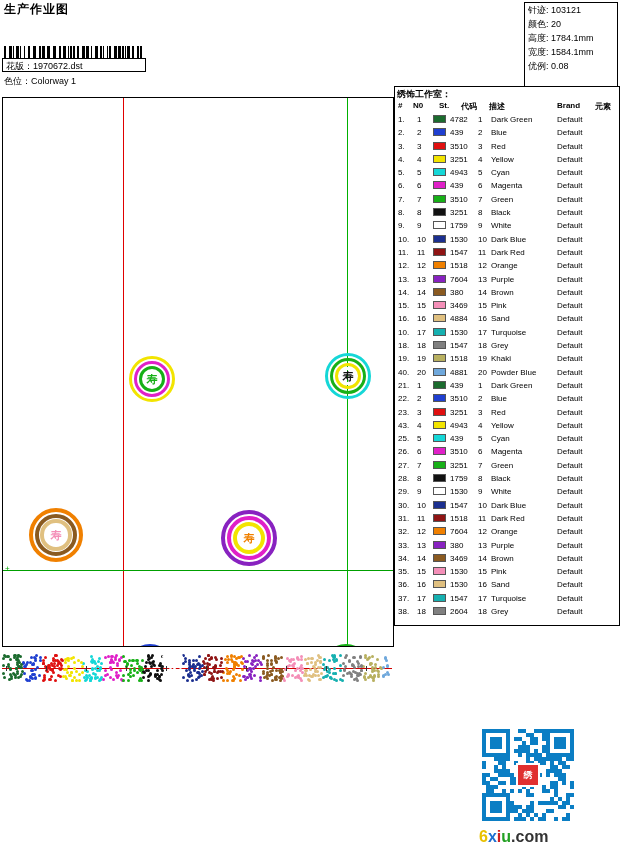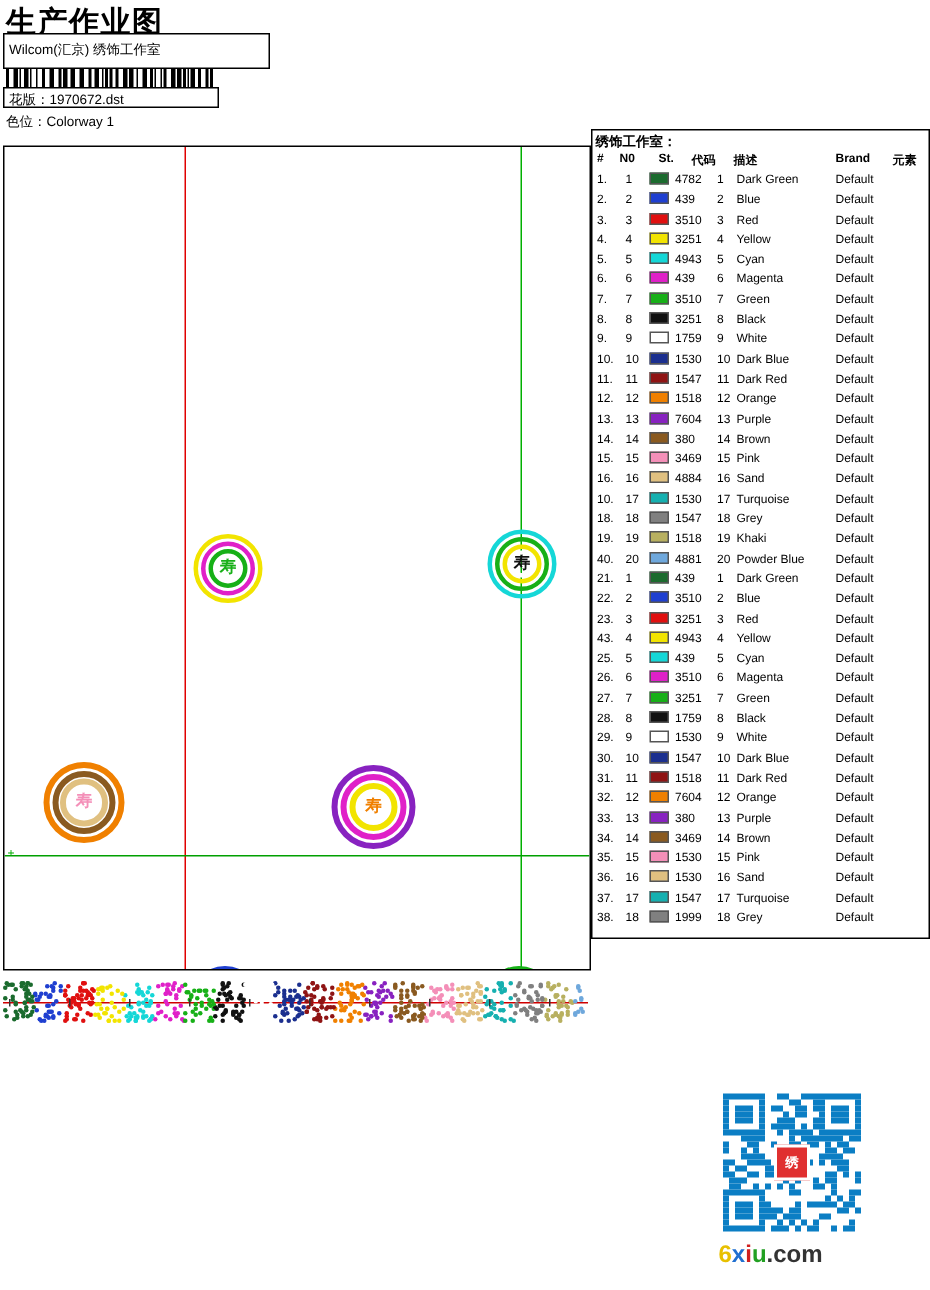--- a/index.html
+++ b/index.html
@@ -10,21 +10,21 @@
     font-size:9px;
     color:#000;
     position:relative;
     overflow:hidden;
   }
   .page{position:absolute;left:0;top:0;width:620px;height:860px;}
 
   
   .title{
     position:absolute;left:4px;top:1px;
-    font-size:20px;font-weight:bold;letter-spacing:1px;
+    font-size:12px;font-weight:bold;letter-spacing:1px;
   }
 
   
   .info-box{
     position:absolute;left:524px;top:2px;width:92px;height:84px;
     border:1px solid #000;background:#fff;
     font-size:9px;
   }
   .info-row{
     height:14px;line-height:14px;padding-left:3px;white-space:nowrap;
@@ -135,24 +135,43 @@
   .brandmark .g{color:#22a022;}
   .brandmark .k{color:#333;}
 </style>
 </head>
 <body>
 
 <div class="page">
 
   <div class="title">生产作业图</div>
 
-
-  <div class="hdr-box">
-    <div class="lbl">Wilcom(汇京) 绣饰工作室</div>
+  <div class="info-box">
+    <div class="info-row">
+      <span>针迹:</span>
+      <span>103121</span>
+    </div>
+    <div class="info-row">
+      <span>颜色:</span>
+      <span>20</span>
+    </div>
+    <div class="info-row">
+      <span>高度:</span>
+      <span>1784.1mm</span>
+    </div>
+    <div class="info-row">
+      <span>宽度:</span>
+      <span>1584.1mm</span>
+    </div>
+    <div class="info-row">
+      <span>优例:</span>
+      <span>0.08</span>
+    </div>
   </div>
+
 
   <div class="barcode">
     <div class="bars" id="barcode-bars">
         <div class="bar" style="left: 2px; width: 2px;"></div>
         <div class="bar" style="left: 7px; width: 3px;"></div>
         <div class="bar" style="left: 11px; width: 1px;"></div>
         <div class="bar" style="left: 14px; width: 3px;"></div>
         <div class="bar" style="left: 18px; width: 1px;"></div>
         <div class="bar" style="left: 22px; width: 1px;"></div>
         <div class="bar" style="left: 26px; width: 2px;"></div>
@@ -1355,21 +1374,21 @@
           <span class="c-sw" style="background: rgb(22, 176, 176);"></span>
           <span class="c-code">1547</span>
           <span class="c-codenum">17</span>
           <span class="c-desc">Turquoise</span>
           <span class="c-brand">Default</span>
         </div>
         <div class="row">
           <span class="c-idx">38.</span>
           <span class="c-no">18</span>
           <span class="c-sw" style="background: rgb(128, 128, 128);"></span>
-          <span class="c-code">1999</span>
+          <span class="c-code">2604</span>
           <span class="c-codenum">18</span>
           <span class="c-desc">Grey</span>
           <span class="c-brand">Default</span>
         </div>
       </div>
   </div>
 
   <div class="qr">
     <div id="qr-cells">
         <div class="cell" style="left: 0px; top: 0px;"></div>

